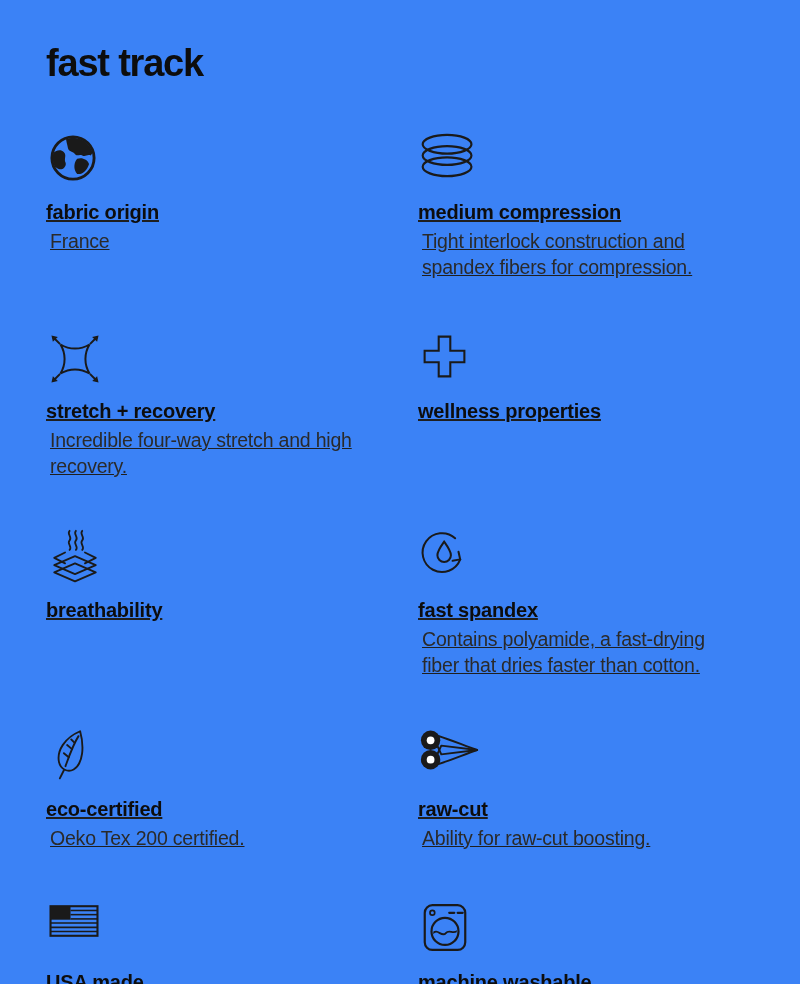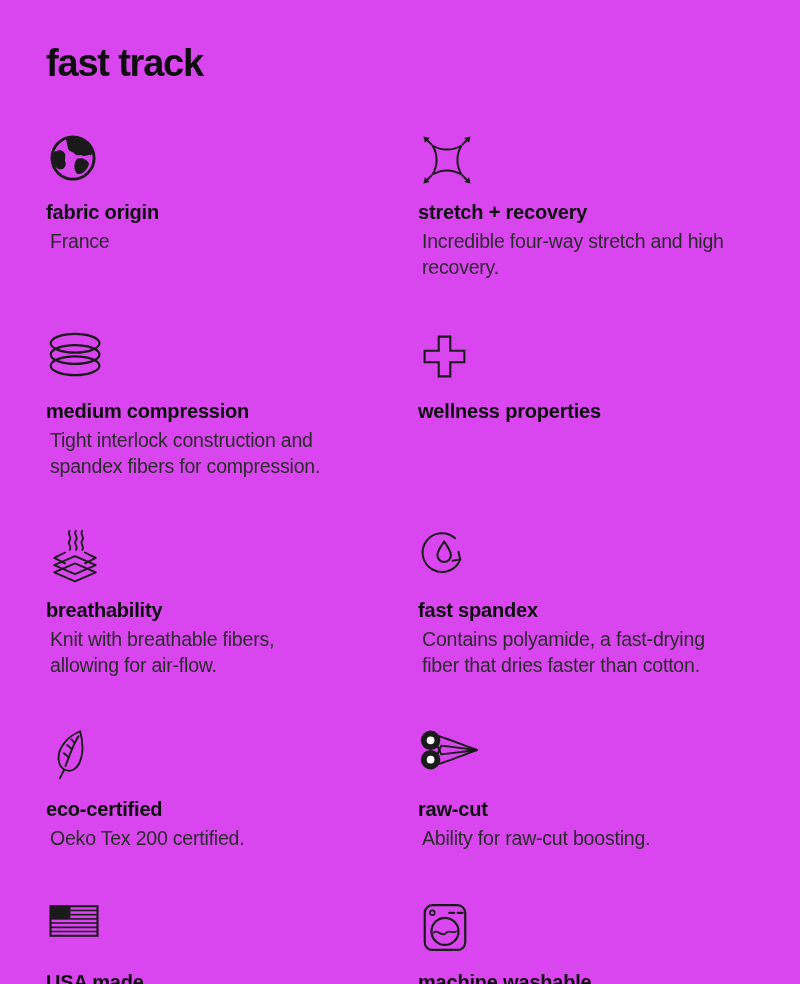--- a/index.html
+++ b/index.html
@@ -8,35 +8,35 @@
     background: #ffffff;
     font-family: "Liberation Sans", sans-serif;
     color: #1f1f1f;
   }
   .page {
     width: 800px;
     height: 984px;
     box-sizing: border-box;
     padding: 32px 26px 40px 46px;
     overflow: hidden;
-    background: #d946ef;
+    background: #3b82f6;
   }
   .page-title {
     font-size: 38px;
     font-weight: bold;
     letter-spacing: -1.2px;
     color: #0d0d0d;
     margin: 10px 0 46px 0;
   }
   .features-grid {
     display: grid;
     grid-template-columns: 372px 356px;
     row-gap: 46px;
   }
-  .feature { display: block; }
+  .feature { display: block; text-decoration: underline; }
   .icon-wrap {
     height: 62px;
     margin-bottom: 8px;
     display: flex;
     align-items: flex-start;
   }
   .icon-wrap svg { display: block; }
   .feature-title {
     font-size: 20px;
     font-weight: bold;
@@ -77,54 +77,54 @@
             <path d="M37,33 C43,31 49,34 51,39 C49,46 43,52 37,51 C32,46 33,37 37,33 Z"></path>
           </g>
         </svg>
       </div>
       <h3 class="feature-title">fabric origin</h3>
       <p class="feature-desc">France</p>
     </div>
 
     <div class="feature">
       <div class="icon-wrap">
+        <svg viewBox="0 0 64 52" width="60" height="49" aria-hidden="true">
+          <g fill="none" stroke="#1a1a1a" stroke-width="2.3">
+            <ellipse cx="31" cy="38" rx="26" ry="10"></ellipse>
+            <ellipse cx="31" cy="26" rx="26" ry="10"></ellipse>
+            <ellipse cx="31" cy="14" rx="26" ry="10"></ellipse>
+          </g>
+        </svg>
+      </div>
+      <h3 class="feature-title">medium compression</h3>
+      <p class="feature-desc">Tight interlock construction and
+spandex fibers for compression.</p>
+    </div>
+
+    <div class="feature">
+      <div class="icon-wrap">
         <svg viewBox="0 0 64 64" width="58" height="58" aria-hidden="true">
           <g fill="none" stroke="#1a1a1a" stroke-width="2.2" stroke-linecap="round">
             <path d="M16,16 C26,22 38,22 48,16 C42,26 42,38 48,48 C38,42 26,42 16,48 C22,38 22,26 16,16 Z"></path>
             <path d="M15,15 L8,8"></path>
               <path d="M49,15 L56,8"></path>
               <path d="M15,49 L8,56"></path>
               <path d="M49,49 L56,56"></path>
           </g>
           <g fill="#1a1a1a">
             <path d="M6,6 L13,7.6 L7.6,13 Z"></path>
             <path d="M58,6 L50.9,7.6 L56.4,13 Z"></path>
             <path d="M6,58 L7.6,50.9 L13,56.4 Z"></path>
             <path d="M58,58 L56.4,51 L51,56.4 Z"></path>
           </g>
         </svg>
       </div>
       <h3 class="feature-title">stretch + recovery</h3>
       <p class="feature-desc">Incredible four-way stretch and high
 recovery.</p>
-    </div>
-
-    <div class="feature">
-      <div class="icon-wrap">
-        <svg viewBox="0 0 64 52" width="60" height="49" aria-hidden="true">
-          <g fill="none" stroke="#1a1a1a" stroke-width="2.3">
-            <ellipse cx="31" cy="38" rx="26" ry="10"></ellipse>
-            <ellipse cx="31" cy="26" rx="26" ry="10"></ellipse>
-            <ellipse cx="31" cy="14" rx="26" ry="10"></ellipse>
-          </g>
-        </svg>
-      </div>
-      <h3 class="feature-title">medium compression</h3>
-      <p class="feature-desc">Tight interlock construction and
-spandex fibers for compression.</p>
     </div>
 
     <div class="feature">
       <div class="icon-wrap">
         <svg viewBox="0 0 64 64" width="53" height="53" aria-hidden="true">
           <path d="M25,8 H39 V25 H56 V39 H39 V56 H25 V39 H8 V25 H25 Z" fill="none" stroke="#1a1a1a" stroke-width="2.5"></path>
         </svg>
       </div>
       <h3 class="feature-title">wellness properties</h3>
     </div>
@@ -137,22 +137,20 @@
             <path d="M33,2 c-3.5,3.8 3.5,6.8 0,10.6 c-3.5,3.8 3.5,6.8 0,10.6"></path>
             <path d="M40,2 c-3.5,3.8 3.5,6.8 0,10.6 c-3.5,3.8 3.5,6.8 0,10.6"></path>
             <path d="M21,26 L9,32 L21,38"></path>
             <path d="M43,26 L55,32 L43,38"></path>
             <path d="M32,30 L55,40 L32,50 L9,40 Z"></path>
             <path d="M32,38 L55,48 L32,58 L9,48 Z"></path>
           </g>
         </svg>
       </div>
       <h3 class="feature-title">breathability</h3>
-      <p class="feature-desc">Knit with breathable fibers,
-allowing for air-flow.</p>
     </div>
 
     <div class="feature">
       <div class="icon-wrap">
         <svg viewBox="0 0 64 64" width="54" height="54" aria-hidden="true">
           <g fill="none" stroke="#1a1a1a" stroke-width="2.4" stroke-linecap="round">
             <path d="M44,11 A23,23 0 1 0 50,36"></path>
             <path d="M50,36 l-9,1.6"></path>
             <path d="M50,36 l-2,-9"></path>
             <path d="M31,15 C36,22 39,26.5 39,31 A8,8 0 1 1 23,31 C23,26.5 26,22 31,15 Z"></path>

